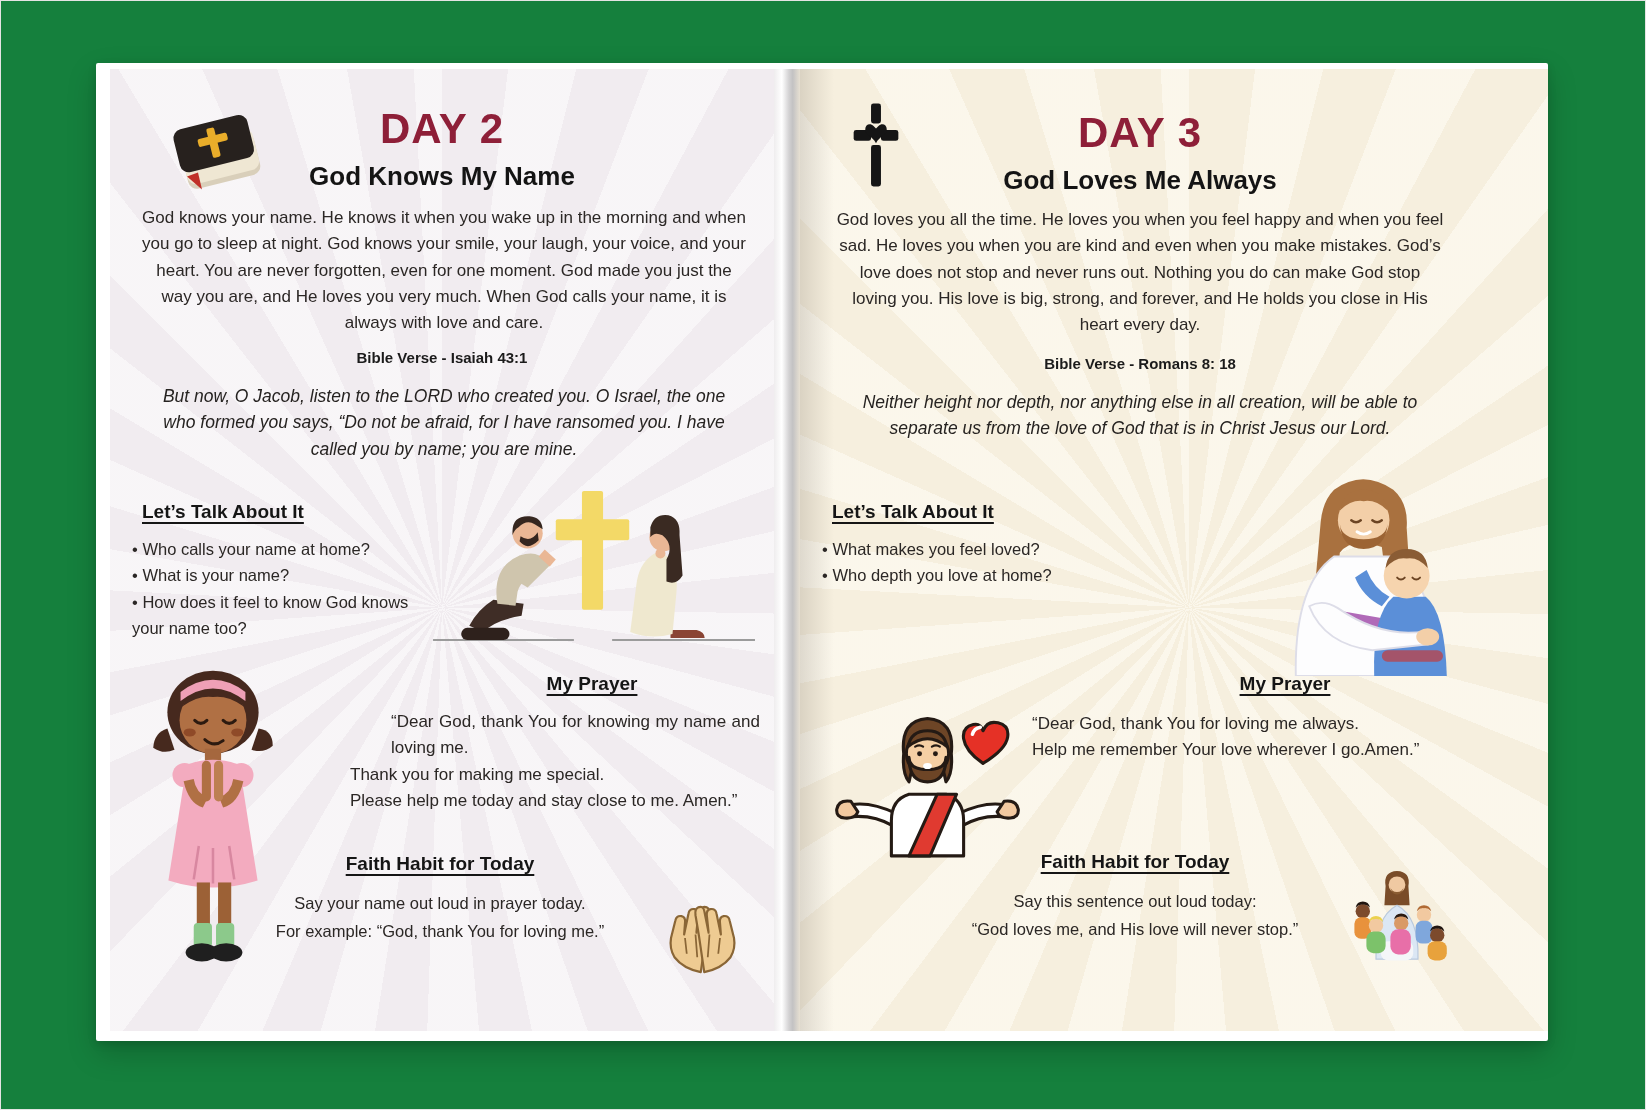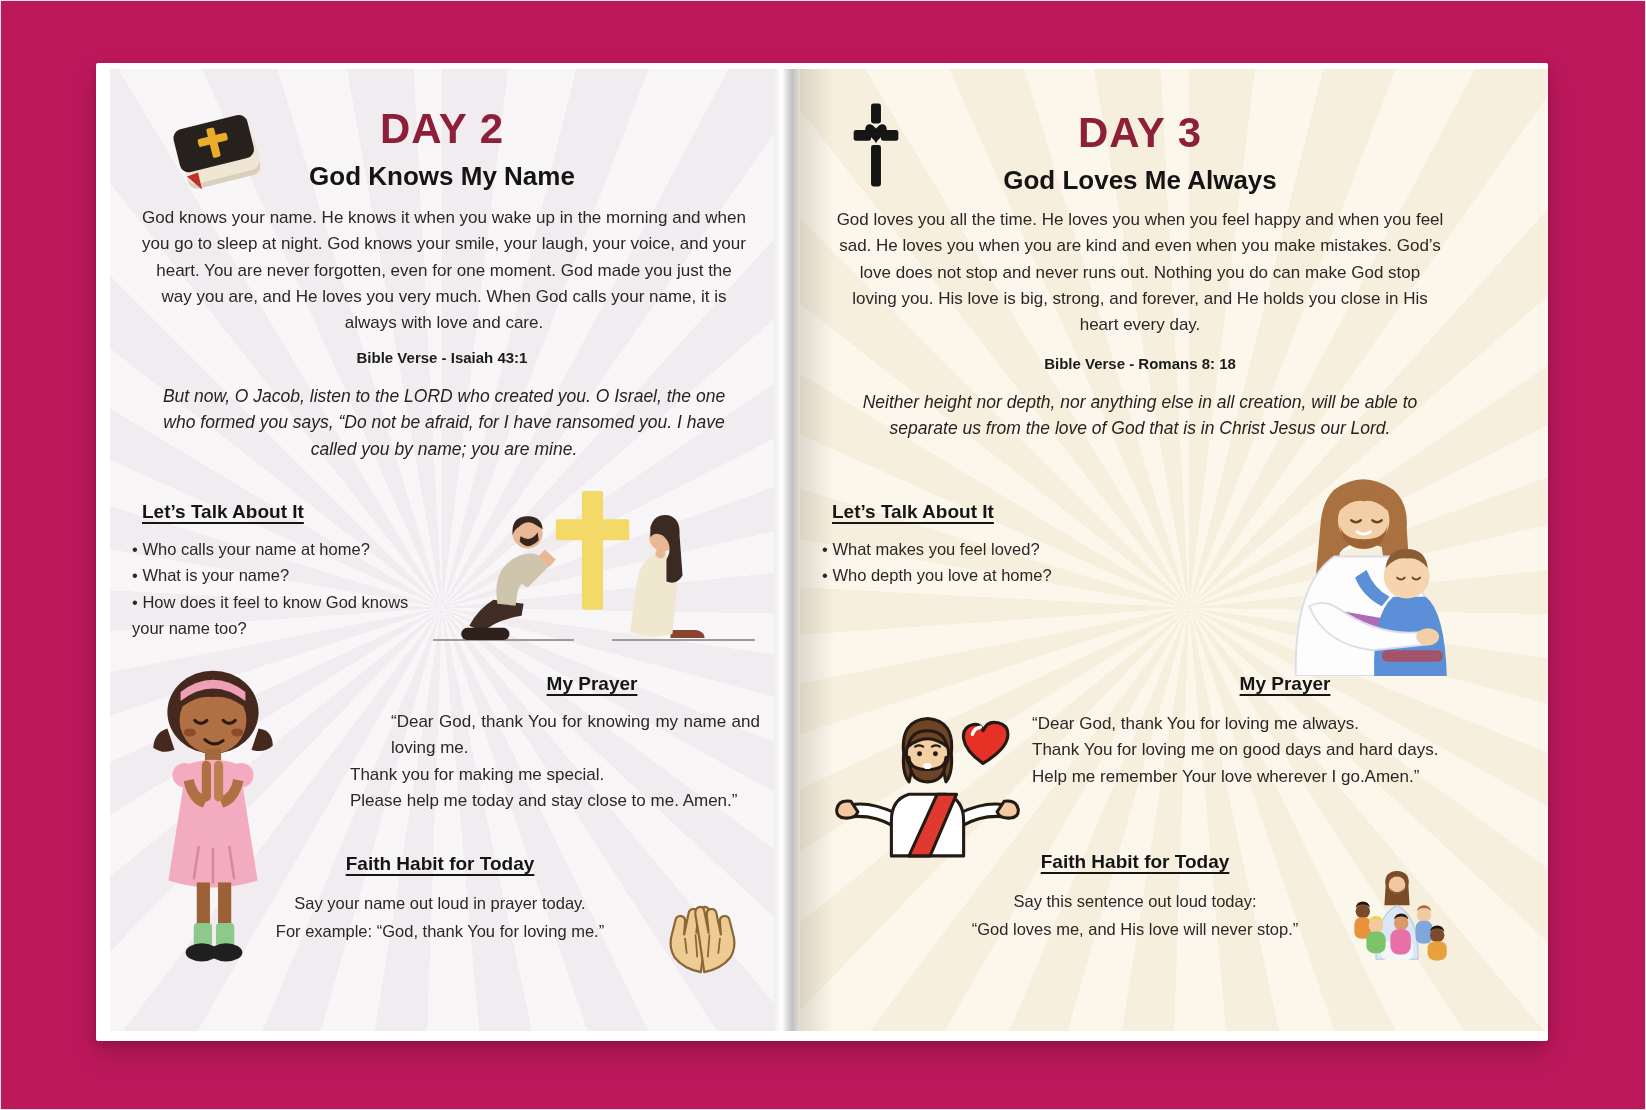--- a/index.html
+++ b/index.html
@@ -1,16 +1,16 @@
 <!DOCTYPE html>
 <html style="--heading-red: #8e1f38; --left-page-bg: #f1ecf0; --right-page-bg: #f6efde; --text-dark: #2b2725; --cross-yellow: #f3d967; --heart-red: #e53126;"><head>
 <meta charset="utf-8">
 <style>
   html,body{margin:0;padding:0;background:#ffffff;}
-  .canvas{position:relative;width:1646px;height:1110px;background:#be185d;border:1px solid #e4e4e4;
+  .canvas{position:relative;width:1646px;height:1110px;background:#15803d;border:1px solid #e4e4e4;
           box-sizing:border-box;overflow:hidden;
           font-family:"Liberation Sans","DejaVu Sans",sans-serif;color:var(--text-dark,#2b2725);}
   .book{position:absolute;left:95px;top:62px;width:1452px;height:978px;background:#fff;
         box-shadow:0 12px 30px rgba(0,0,0,.20), 0 3px 8px rgba(0,0,0,.12);
         display:flex;padding:6px 0 10px 14px;box-sizing:border-box;border-radius:2px;}
   .page{position:relative;height:100%;overflow:hidden;}
   .page-left{width:664px;background-color:var(--left-page-bg,#f1ecf0);
     background-image:repeating-conic-gradient(from 0deg at 50% 56%,rgba(255,255,255,0) 0 7deg,rgba(255,255,255,.5) 7deg 14deg);}
   .gutter{width:26px;background:linear-gradient(to right,#efedee 0%,#ffffff 30%,#d2d1d2 58%,#c3c2c3 72%,#e7e0d2 100%);}
   .page-right{flex:1;background-color:var(--right-page-bg,#f6efde);
@@ -198,21 +198,20 @@
           <path d="M166 122 q4 4 8 0 M182 122 q4 4 8 0" stroke="#6b4423" stroke-width="2" fill="none" stroke-linecap="round"></path>
           <path d="M74 152 Q90 192 140 198 L198 192 L196 178 Q150 186 104 154 Q88 144 74 152 Z" fill="#fdfdfe" stroke="#dddde8" stroke-width="2"></path>
           <ellipse cx="198" cy="184" rx="12" ry="9" fill="#f3cfa8"></ellipse>
           <rect x="150" y="198" width="64" height="12" rx="6" fill="#a4546a"></rect>
         </svg>
       </div>
 
       <div class="abs sec-heading center-head" style="left:385px;top:604px;width:200px;">My Prayer</div>
       <div class="abs prayer-text" style="left:232px;top:642px;width:440px;">
         <div>“Dear God, thank You for loving me always.</div>
-        <div>Thank You for loving me on good days and hard days.</div>
         <div>Help me remember Your love wherever I go.Amen.”</div>
       </div>
 
       <div class="abs" style="left:35px;top:622px;width:185px;height:180px;">
         <svg viewBox="0 0 210 170">
           <g stroke="#241a14" stroke-width="3.5" stroke-linejoin="round" stroke-linecap="round">
             <path d="M168 28 q5-12 17-9 q13 3 11 16 q-2 14-28 30 q-20-14-22-28 q-2-13 11-16 q8-2 11 7z" fill="#e53126"></path>
             <path d="M156 32 q2-7 9-8" stroke="#ffffff" fill="none" stroke-width="4"></path>
             <path d="M70 122 Q40 108 18 112 L14 126 Q42 122 66 136 Z" fill="#ffffff"></path>
             <path d="M18 108 q-14-2-16 9 q-1 9 9 10 q12 1 15-7 z" fill="#f2c9a0"></path>

